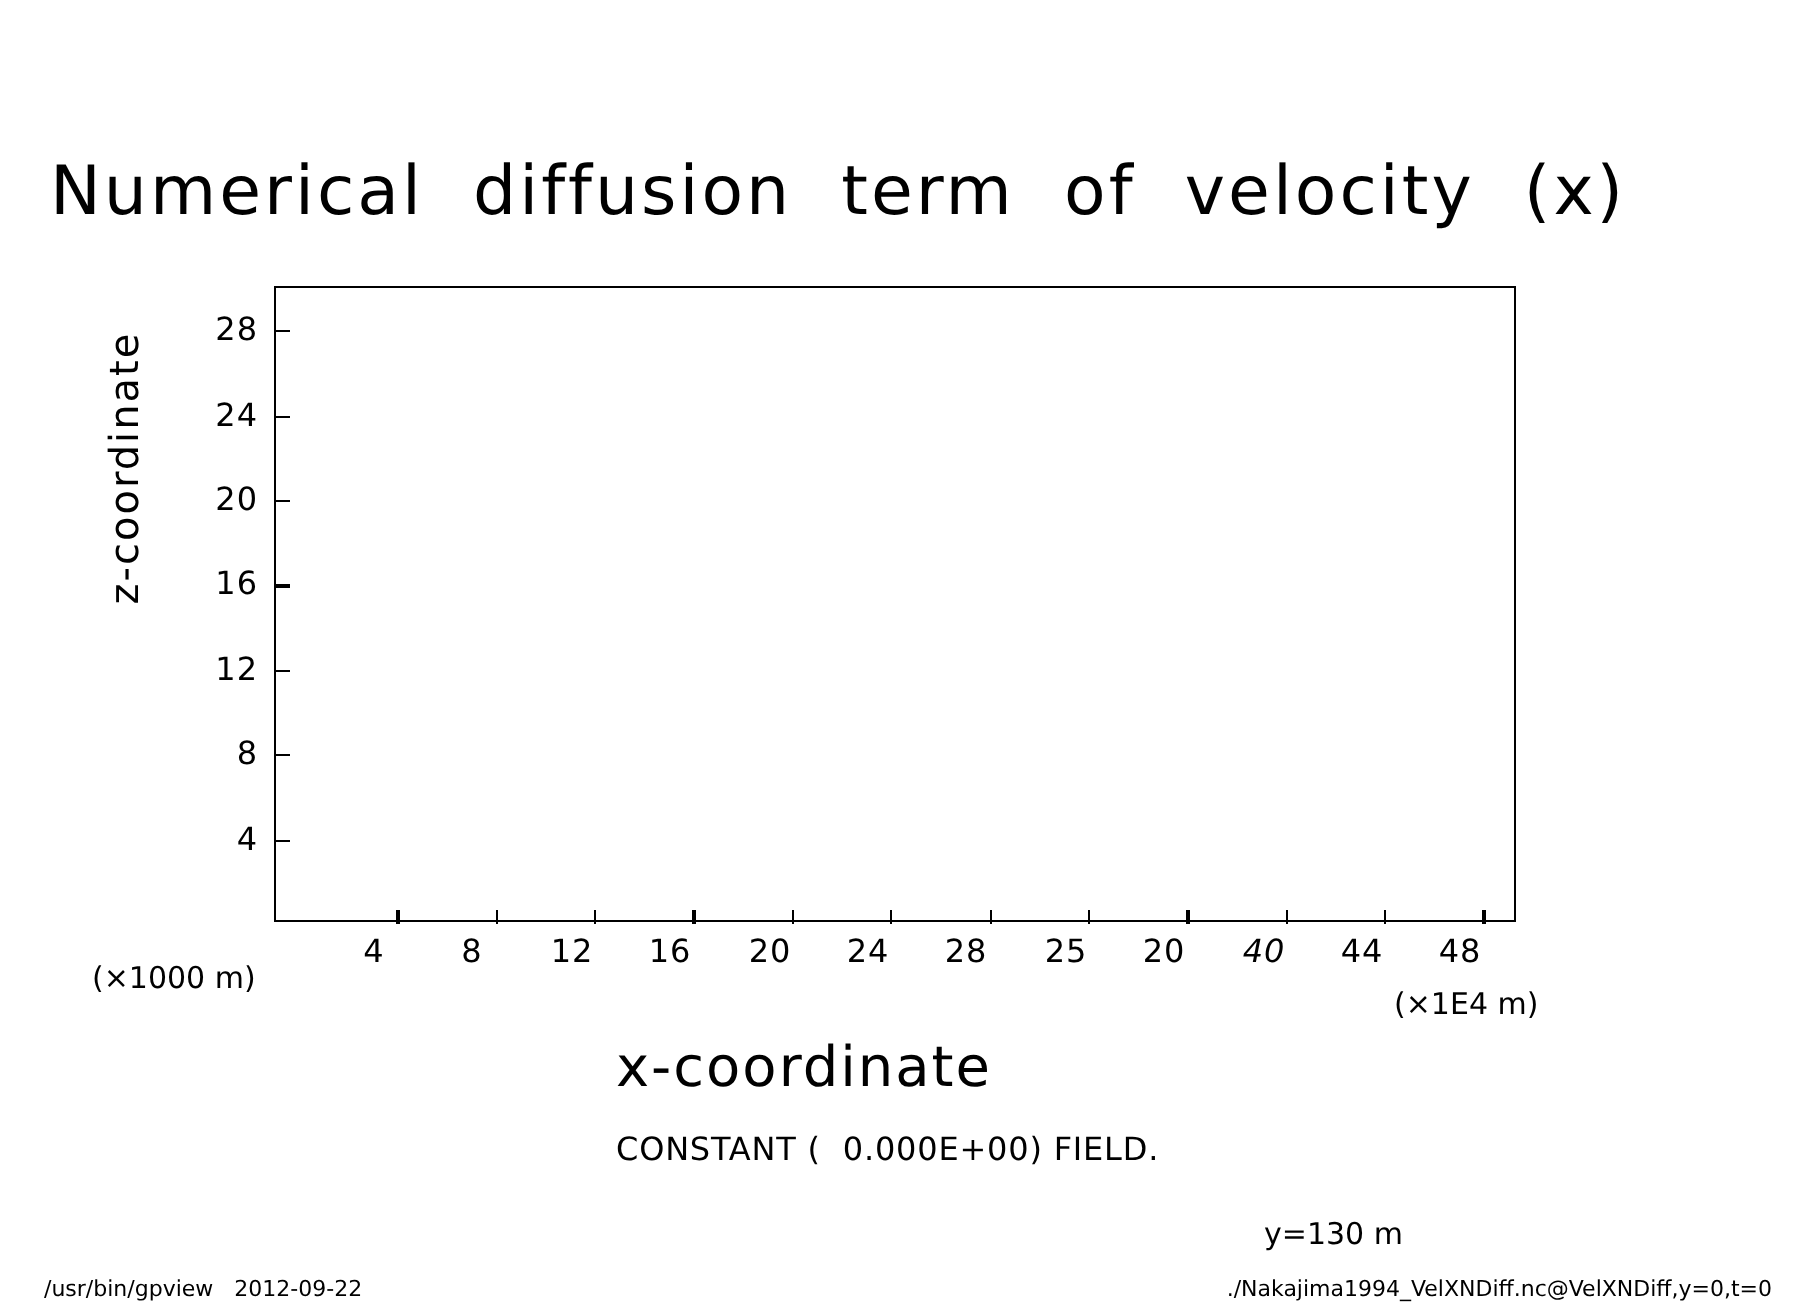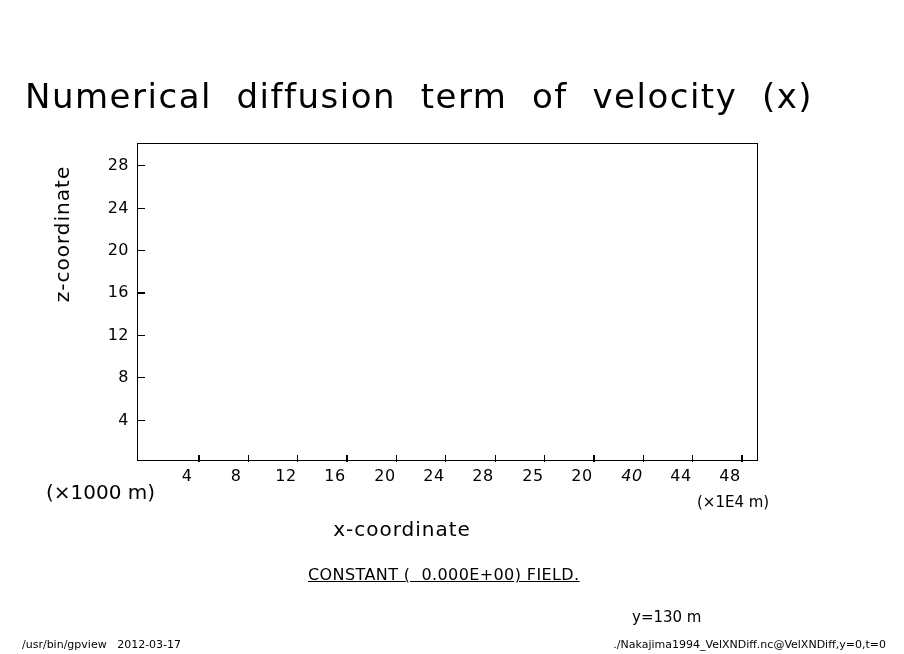--- a/index.html
+++ b/index.html
@@ -78,21 +78,21 @@
     letter-spacing: 0.5px;
   }
 
   
   #xlabel {
     position: absolute;
     left: 0;
     top: 517px;
     width: 804px;
     text-align: center;
-    font-size: 20px;
+    font-size: 28px;
     letter-spacing: 1px;
     white-space: pre;
   }
   #ylabel {
     position: absolute;
     left: -38px;
     top: 222px;
     width: 200px;
     text-align: center;
     font-size: 20px;
@@ -100,40 +100,39 @@
     transform: rotate(-90deg);
     transform-origin: center center;
     white-space: pre;
   }
 
   
   #xunit-left {
     position: absolute;
     left: 46px;
     top: 480px;
-    font-size: 20px;
+    font-size: 15px;
     white-space: pre;
   }
   #xunit-right {
     position: absolute;
     left: 697px;
     top: 493px;
     font-size: 15px;
     white-space: pre;
   }
 
   
   #constant-note {
     position: absolute;
     left: 308px;
     top: 565px;
     font-size: 16px;
     letter-spacing: 0.4px;
     white-space: pre;
-    text-decoration: underline;
   }
 
   
   #annot-block {
     position: absolute;
     left: 632px;
     top: 575px;
     font-size: 15px;
     line-height: 17px;
     white-space: pre;
@@ -215,16 +214,16 @@
   <div id="xunit-left">(×1000 m)</div>
   <div id="xunit-right">(×1E4 m)</div>
 
   <div id="constant-note">CONSTANT (  0.000E+00) FIELD.</div>
 
   <div id="annot-block">
     <div>y=130 m</div>
     
   </div>
 
-  <div id="footer-left">/usr/bin/gpview   2012-03-17</div>
+  <div id="footer-left">/usr/bin/gpview   2012-09-22</div>
   <div id="footer-right">./Nakajima1994_VelXNDiff.nc@VelXNDiff,y=0,t=0</div>
 
 </div>
 
 </body></html>

